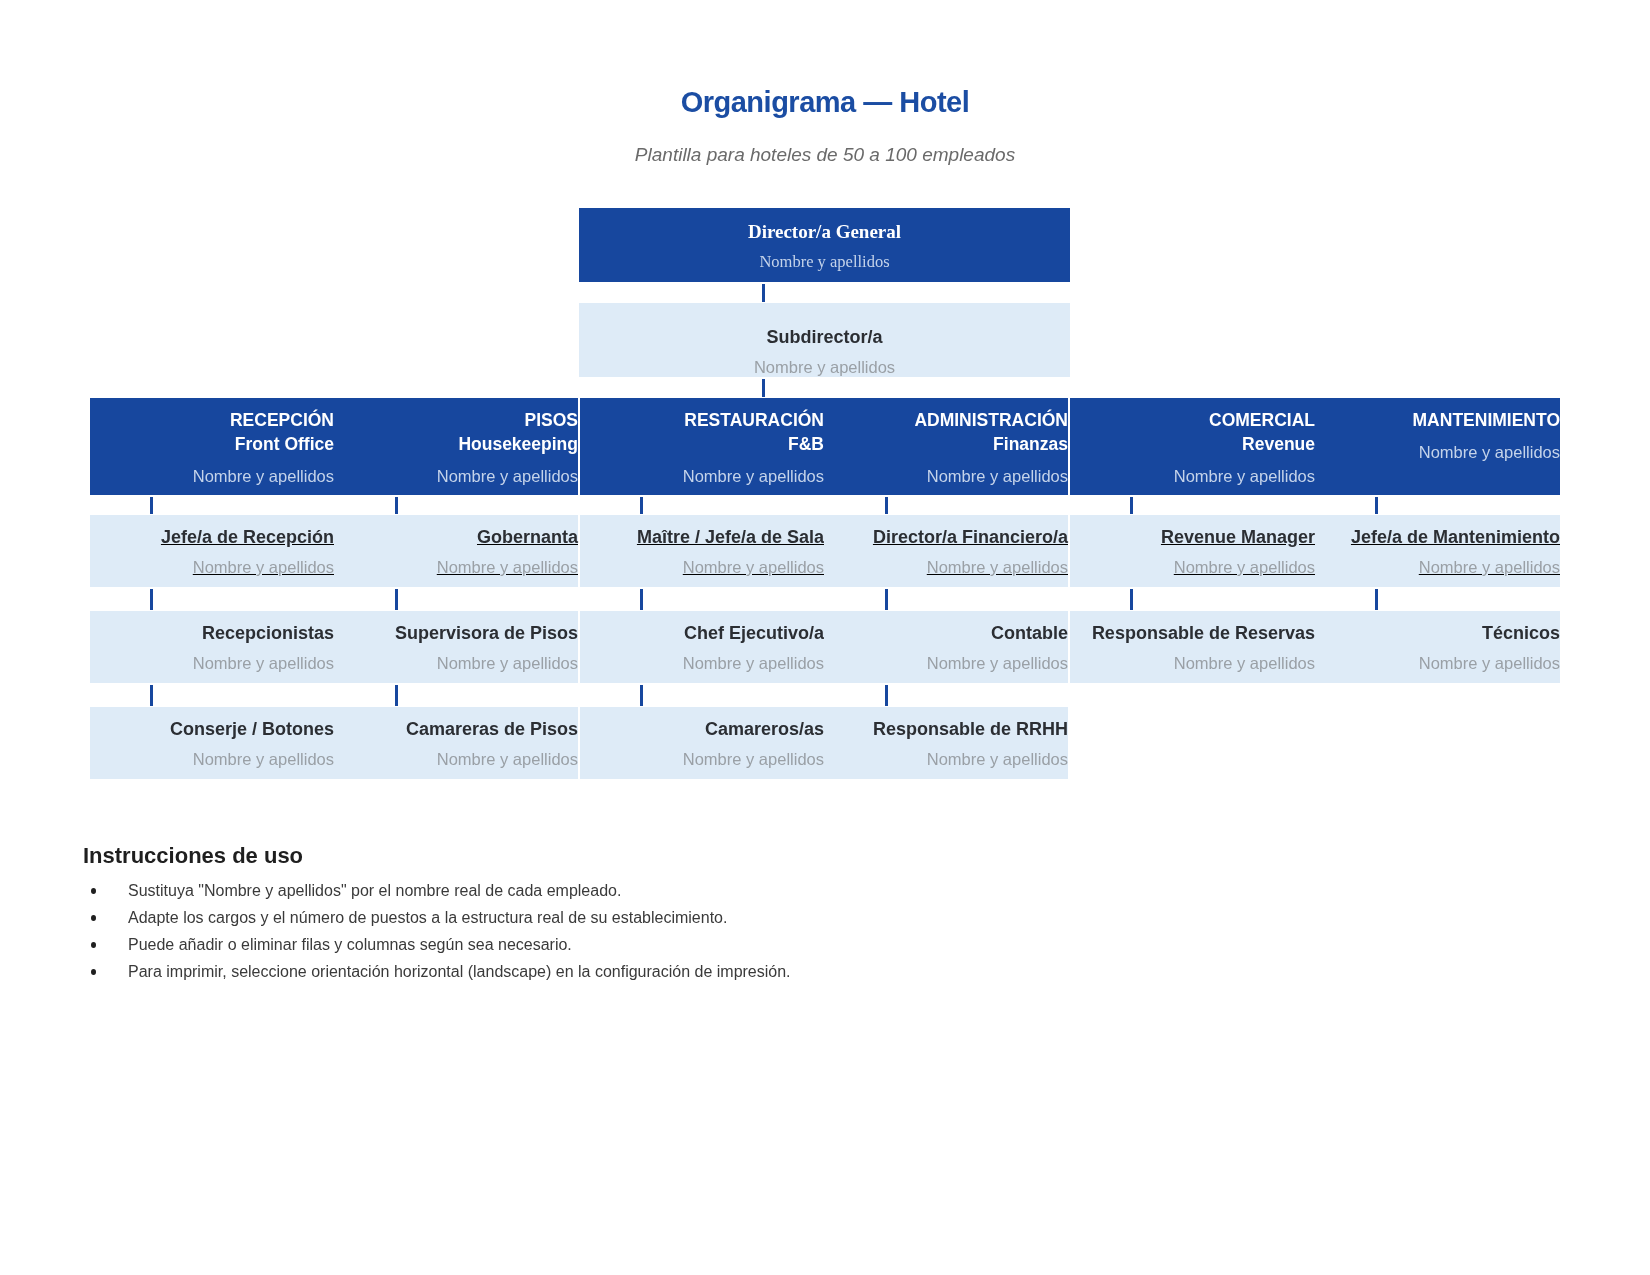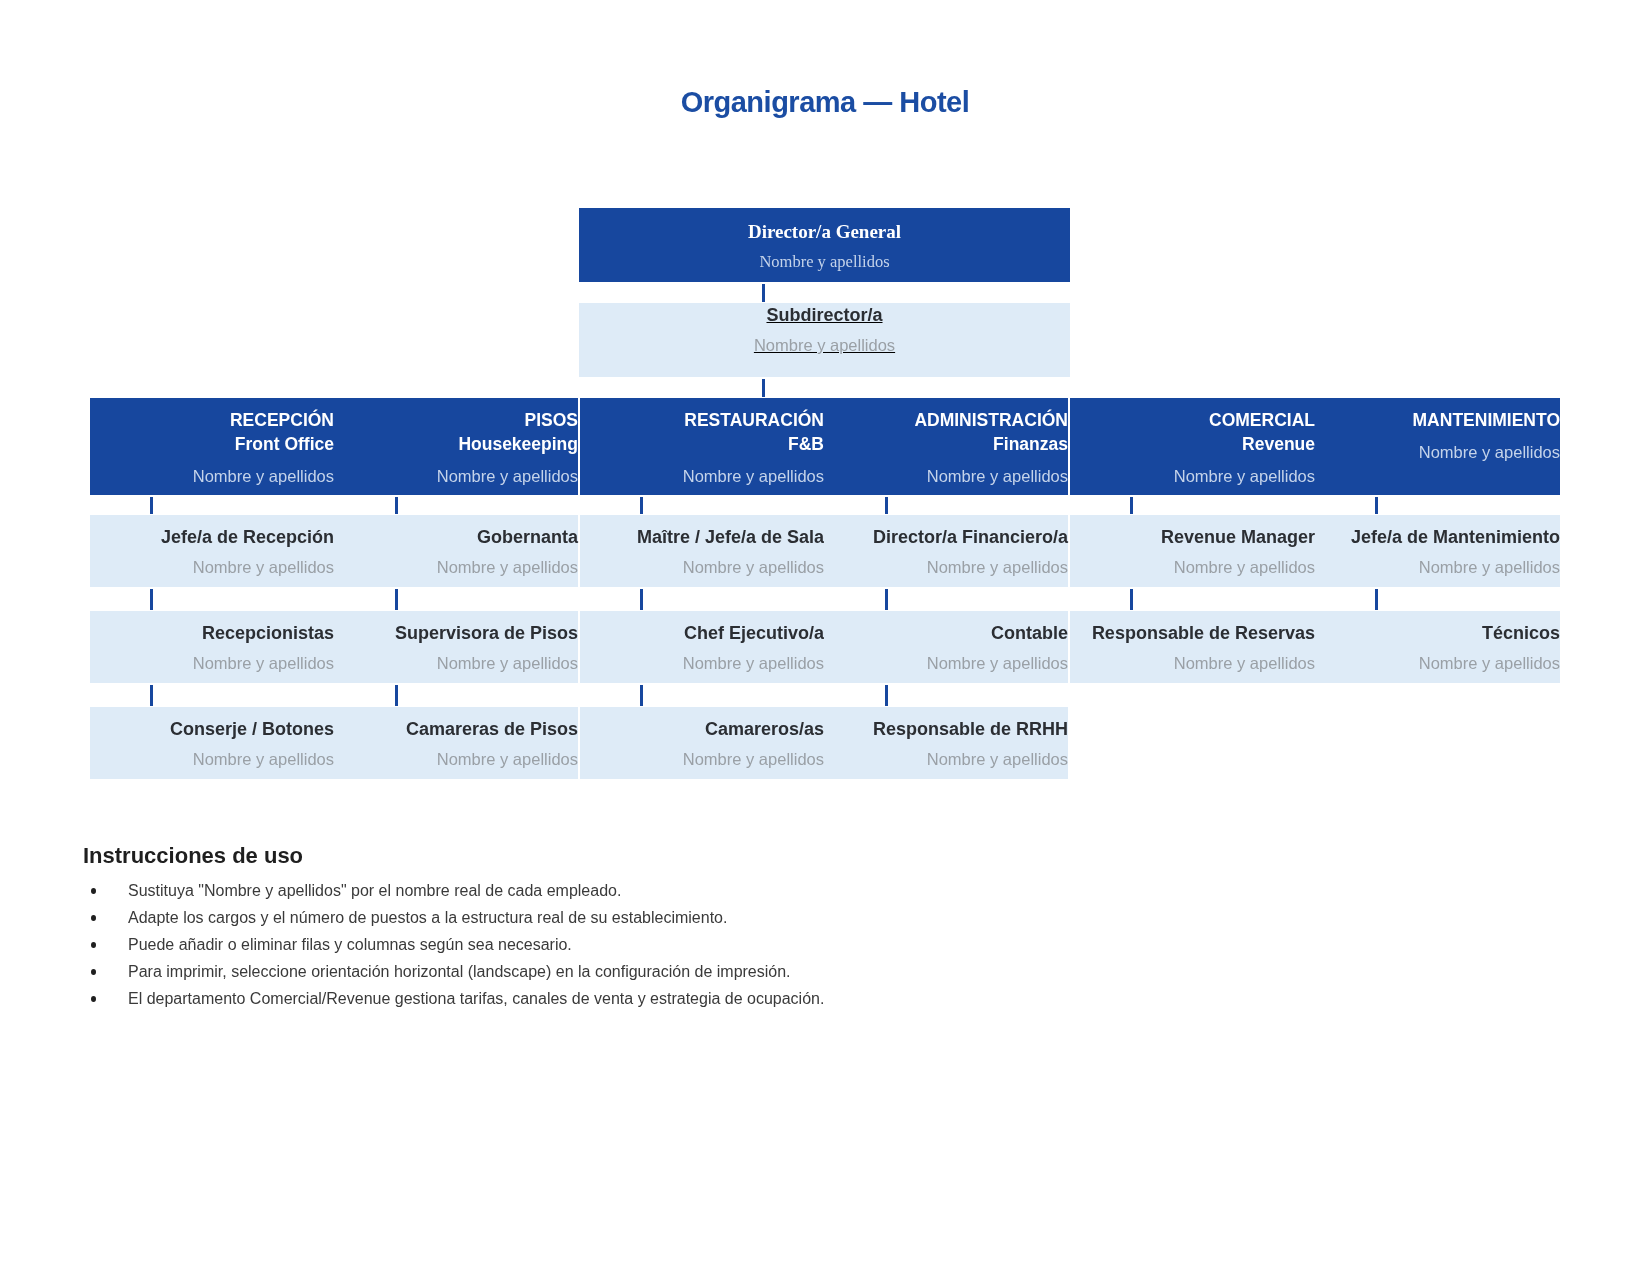--- a/index.html
+++ b/index.html
@@ -25,39 +25,39 @@
     font-size: 19px; font-style: italic;
     color: #6a6a6a;
   }
 
   
   .box { position: absolute; text-align: center; }
   .dark-bg { background: #17479e; }
   .light-bg { background: #deebf7; }
 
   .director-box { left: 579px; top: 208px; width: 491px; height: 74px; padding-top: 12px; font-family: Liberation Serif, serif; }
-  .subdirector-box { left: 579px; top: 303px; width: 491px; height: 74px; padding-top: 0; text-decoration: underline; }
+  .subdirector-box { left: 579px; top: 303px; width: 491px; height: 74px; padding-top: 22px; }
 
   .box-title-dark { font-size: 19px; font-weight: bold; color: #ffffff; line-height: 24px; }
   .box-title-light { font-size: 18px; font-weight: bold; color: #2b2e33; line-height: 24px; }
   .box-name-on-dark { font-size: 16.5px; color: #c4d3ea; line-height: 22px; margin-top: 7px; }
   .box-name-on-light { font-size: 16.5px; color: #9aa0a6; line-height: 22px; margin-top: 7px; }
 
   
   .row { position: absolute; left: 90px; width: 1470px; display: flex; }
   .cell { width: 244px; text-align: right; }
   .cell.w5, .cell.w6 { width: 245px; }
   .cell.seg { margin-left: 2px; }
 
   .dept-row { top: 398px; height: 97px; }
   .dept-row .cell { padding-top: 10px; height: 97px; }
   .dept-line { font-size: 17.5px; font-weight: bold; color: #ffffff; line-height: 24px; }
   .dept-name { font-size: 16.5px; color: #c4d3ea; line-height: 22px; margin-top: 9px; }
 
-  .managers-row { top: 515px; height: 72px; }
+  .managers-row { top: 515px; height: 72px; text-decoration: underline; }
   .staff-row { top: 611px; height: 72px; }
   .support-row { top: 707px; height: 72px; width: 978px; }
   .managers-row .cell, .staff-row .cell, .support-row .cell { padding-top: 10px; height: 72px; }
 
   
   .tick { position: absolute; width: 3px; background: #17479e; }
 
   
   .instructions { position: absolute; left: 83px; top: 843px; width: 1100px; }
   .instructions h2 {
@@ -75,20 +75,21 @@
     width: 5px; height: 6px; border-radius: 50%;
     background: #1f1f1f;
   }
 </style>
 </head>
 <body>
 
 <div class="page">
 
   <h1 class="title">Organigrama — Hotel</h1>
+  <div class="subtitle">Plantilla para hoteles de 50 a 100 empleados</div>
 
   <div class="box dark-bg director-box">
     <div class="box-title-dark">Director/a General</div>
     <div class="box-name-on-dark">Nombre y apellidos</div>
   </div>
   <div class="tick" style="left:762px; top:284px; height:18px;"></div>
 
   <div class="box light-bg subdirector-box">
     <div class="box-title-light">Subdirector/a</div>
     <div class="box-name-on-light">Nombre y apellidos</div>
@@ -219,17 +220,16 @@
     </div>
   </div>
 
   <div class="instructions">
     <h2>Instrucciones de uso</h2>
     <ul>
       <li>Sustituya "Nombre y apellidos" por el nombre real de cada empleado.</li>
       <li>Adapte los cargos y el número de puestos a la estructura real de su establecimiento.</li>
       <li>Puede añadir o eliminar filas y columnas según sea necesario.</li>
       <li>Para imprimir, seleccione orientación horizontal (landscape) en la configuración de impresión.</li>
-      <li>El departamento Comercial/Revenue gestiona tarifas, canales de venta y estrategia de ocupación.</li>
     </ul>
   </div>
 
 </div>
 
 </body></html>

